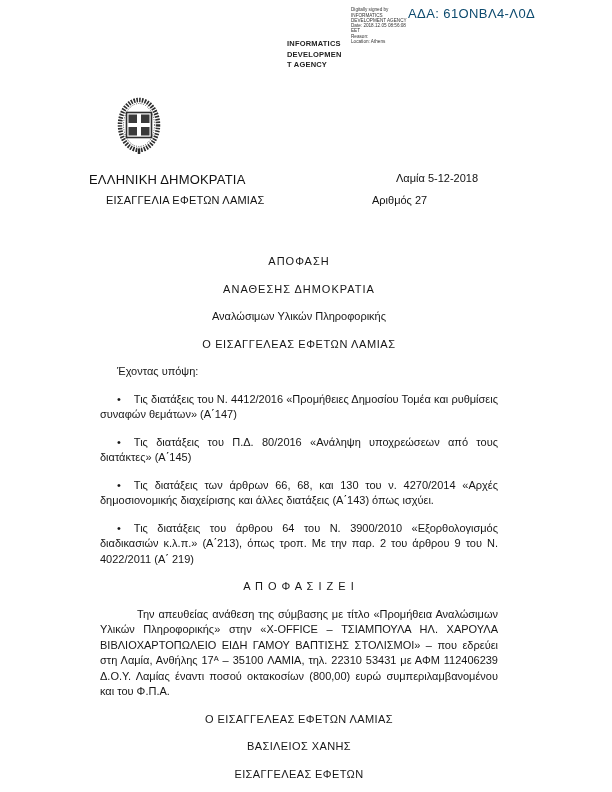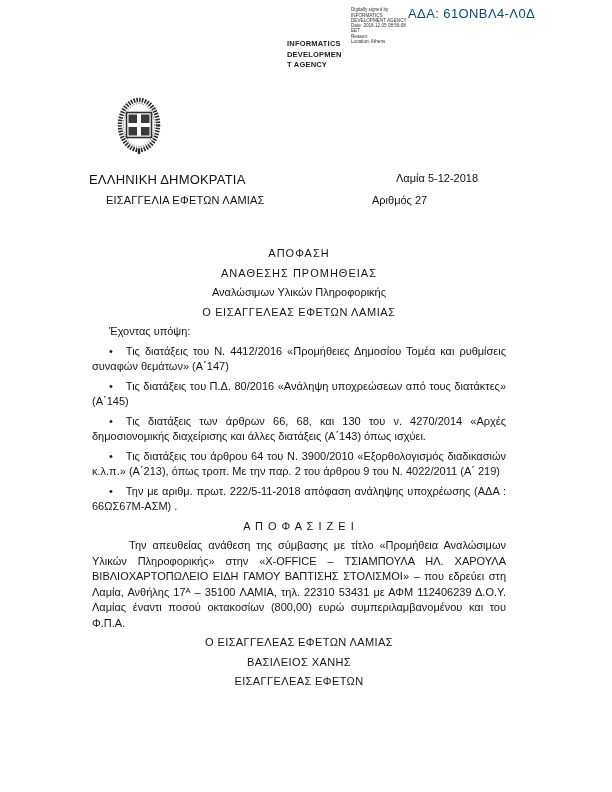--- a/index.html
+++ b/index.html
@@ -34,21 +34,21 @@
   .lh-line1{position:absolute;left:89px;top:172px;font-size:13px;letter-spacing:0.2px;}
   .lh-line2{position:absolute;left:89px;top:194px;font-size:11px;letter-spacing:0.2px;margin-left:17px;}
   .dt-line1{position:absolute;left:372px;top:172px;font-size:11px;margin-left:24px;}
   .dt-line2{position:absolute;left:372px;top:194px;font-size:11px;}
   
   .content{
     position:absolute;left:88px;top:242px;width:422px;
     font-size:11px;line-height:15.5px;color:#161616;
   }
   .content p,.content h1,.content h2,.content h3,.content h4{
-    margin:4px;padding:0;font-size:11px;font-weight:normal;line-height:15.5px;
+    margin:12px;padding:0;font-size:11px;font-weight:normal;line-height:15.5px;
   }
   .t-center{text-align:center;}
   .caps-sp{letter-spacing:1px;}
   .title-2{margin-top:5.5px;}
   .title-3{margin-top:5.5px;}
   .issuer{margin-top:16.5px;letter-spacing:0.6px;}
   .intro{margin-top:20px;margin-bottom:6px;text-indent:17px;}
   .bullet-p{margin:0 0 4px 0;text-indent:17px;text-align:justify;}
   .bullet-char{display:inline-block;margin-right:13px;text-indent:0;}
   .decides{margin:11px 0 35px 0;text-align:center;letter-spacing:1px;}
@@ -92,31 +92,30 @@
 
   <div class="lh-line1">ΕΛΛΗΝΙΚΗ ΔΗΜΟΚΡΑΤΙΑ</div>
   <div class="lh-line2">ΕΙΣΑΓΓΕΛΙΑ ΕΦΕΤΩΝ ΛΑΜΙΑΣ</div>
 
   <div class="dt-line1">Λαμία 5-12-2018</div>
   <div class="dt-line2">Αριθμός 27</div>
 
   <div class="content">
 
     <h1 class="t-center caps-sp">ΑΠΟΦΑΣΗ</h1>
-    <h2 class="t-center caps-sp title-2">ΑΝΑΘΕΣΗΣ ΠΡΟΜΗΘΕΙΑΣ</h2>
+    <h2 class="t-center caps-sp title-2">ΑΝΑΘΕΣΗΣ ΔΗΜΟΚΡΑΤΙΑ</h2>
     <h3 class="t-center title-3">Αναλώσιμων Υλικών Πληροφορικής</h3>
     <h4 class="t-center issuer">Ο ΕΙΣΑΓΓΕΛΕΑΣ ΕΦΕΤΩΝ ΛΑΜΙΑΣ</h4>
 
     <p class="intro">Έχοντας υπόψη:</p>
 
     <p class="bullet-p"><span class="bullet-char">•</span><span>Τις διατάξεις του Ν. 4412/2016 «Προμήθειες Δημοσίου Τομέα και ρυθμίσεις συναφών θεμάτων» (Α΄147)</span></p>
     <p class="bullet-p"><span class="bullet-char">•</span><span>Τις διατάξεις του Π.Δ.  80/2016 «Ανάληψη υποχρεώσεων από τους διατάκτες» (Α΄145)</span></p>
     <p class="bullet-p"><span class="bullet-char">•</span><span>Τις διατάξεις των άρθρων 66, 68, και 130 του ν. 4270/2014 «Αρχές δημοσιονομικής διαχείρισης και άλλες διατάξεις (Α΄143) όπως ισχύει.</span></p>
     <p class="bullet-p"><span class="bullet-char">•</span><span>Τις διατάξεις του άρθρου 64 του Ν. 3900/2010  «Εξορθολογισμός διαδικασιών κ.λ.π.» (Α΄213), όπως τροπ. Με την παρ. 2 του άρθρου 9 του Ν. 4022/2011 (Α΄ 219)</span></p>
-    <p class="bullet-p"><span class="bullet-char">•</span><span>Την με αριθμ. πρωτ.   222/5-11-2018 απόφαση ανάληψης υποχρέωσης (ΑΔΑ : 66ΩΣ67Μ-ΑΣΜ) .</span></p>
 
     <p class="decides">Α Π Ο Φ Α Σ Ι Ζ Ε Ι</p>
 
     <p class="decision">Την απευθείας ανάθεση της σύμβασης με τίτλο «Προμήθεια Αναλώσιμων Υλικών Πληροφορικής»  στην «X-OFFICE – ΤΣΙΑΜΠΟΥΛΑ ΗΛ. ΧΑΡΟΥΛΑ  ΒΙΒΛΙΟΧΑΡΤΟΠΩΛΕΙΟ ΕΙΔΗ ΓΑΜΟΥ ΒΑΠΤΙΣΗΣ ΣΤΟΛΙΣΜΟΙ» – που εδρεύει στη Λαμία, Ανθήλης 17ᴬ – 35100 ΛΑΜΙΑ, τηλ. 22310 53431 με  ΑΦΜ 112406239 Δ.Ο.Υ. Λαμίας έναντι ποσού οκτακοσίων (800,00) ευρώ συμπεριλαμβανομένου και του Φ.Π.Α.</p>
 
     <p class="issuer2">Ο ΕΙΣΑΓΓΕΛΕΑΣ ΕΦΕΤΩΝ ΛΑΜΙΑΣ</p>
 
     <p class="signer-name">ΒΑΣΙΛΕΙΟΣ ΧΑΝΗΣ</p>
     <p class="signer-title">ΕΙΣΑΓΓΕΛΕΑΣ ΕΦΕΤΩΝ</p>
 

